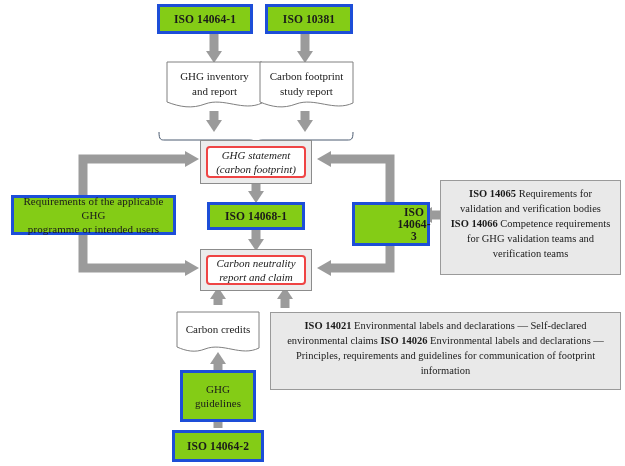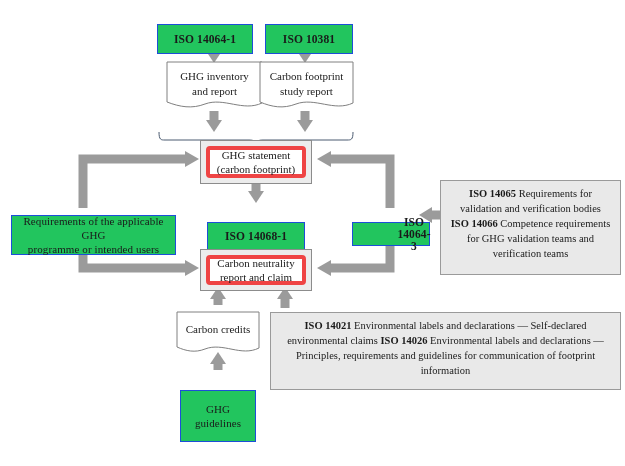--- a/index.html
+++ b/index.html
@@ -28,23 +28,22 @@
   .node {
     position: absolute;
     box-sizing: border-box;
     display: flex;
     align-items: center;
     justify-content: center;
     text-align: center;
     z-index: 5;
   }
   .plainbox {
-    border: 1px solid #1d4ed8;
-    background: #22c55e;
-    margin-top: 20px;
+    border: 3px solid #1d4ed8;
+    background: #84cc16;
   }
   .plainbox .t {
     font-weight: bold;
     font-size: 11.5px;
     letter-spacing: 0.1px;
   }
   .softbox .t {
     font-weight: normal;
     font-size: 11px;
     line-height: 1.28;
@@ -62,26 +61,27 @@
   }
   .dbl {
     border: 1px solid #8c8c8c;
     background: #ececec;
     padding: 5px;
   }
   .dbl-inner {
     width: 100%;
     height: 100%;
     box-sizing: border-box;
-    border: 4px solid #ef4444;
+    border: 2px solid #ef4444;
     border-radius: 4px;
     background: #ffffff;
     display: flex;
     align-items: center;
     justify-content: center;
+    font-style: italic;
   }
   .dbl-inner .t {
     font-size: 11px;
     line-height: 1.3;
   }
   .greybox {
     border: 1px solid #9a9a9a;
     background: #e9e9e9;
     padding: 6px 9px;
   }
@@ -228,21 +228,21 @@
         <span>GHG statement</span><br>
         <span>(carbon footprint)</span>
       </span>
     </div>
   </div>
 
   <div class="node plainbox" style="left:207px; top:202px; width:98px; height:28px;">
     <span class="t">ISO 14068-1</span>
   </div>
 
-  <div class="node plainbox" style="left:352px; top:202px; width:78px; height:24px;padding-left:46px;">
+  <div class="node plainbox" style="left:352px; top:202px; width:78px; height:44px;padding-left:46px;">
     <span class="t">ISO 14064-3</span>
   </div>
 
   <div class="node plainbox softbox" style="left:11px; top:195px; width:165px; height:40px;">
     <span class="t">
       <span>Requirements of the applicable GHG</span><br>
       <span>programme or intended users</span>
     </span>
   </div>
 
@@ -259,20 +259,23 @@
     <span class="t">Carbon credits</span>
   </div>
 
   <div class="node plainbox softbox" style="left:180px; top:370px; width:76px; height:52px;">
     <span class="t">
       <span>GHG</span><br>
       <span>guidelines</span>
     </span>
   </div>
 
+  <div class="node plainbox" style="left:172px; top:430px; width:92px; height:32px;">
+    <span class="t">ISO 14064-2</span>
+  </div>
 
   <div class="node greybox" style="left:440px; top:168px; width:181px; height:95px; display:block;margin-top:12px;">
     <span class="t">
       <span class="para"><b>ISO 14065</b><span> Requirements for validation and verification bodies</span></span>
       <span class="para"><b>ISO 14066</b><span> Competence requirements for GHG validation teams and verification teams</span></span>
     </span>
   </div>
 
   <div class="node greybox" style="left:270px; top:312px; width:351px; height:78px; display:block;">
     <span class="t">

